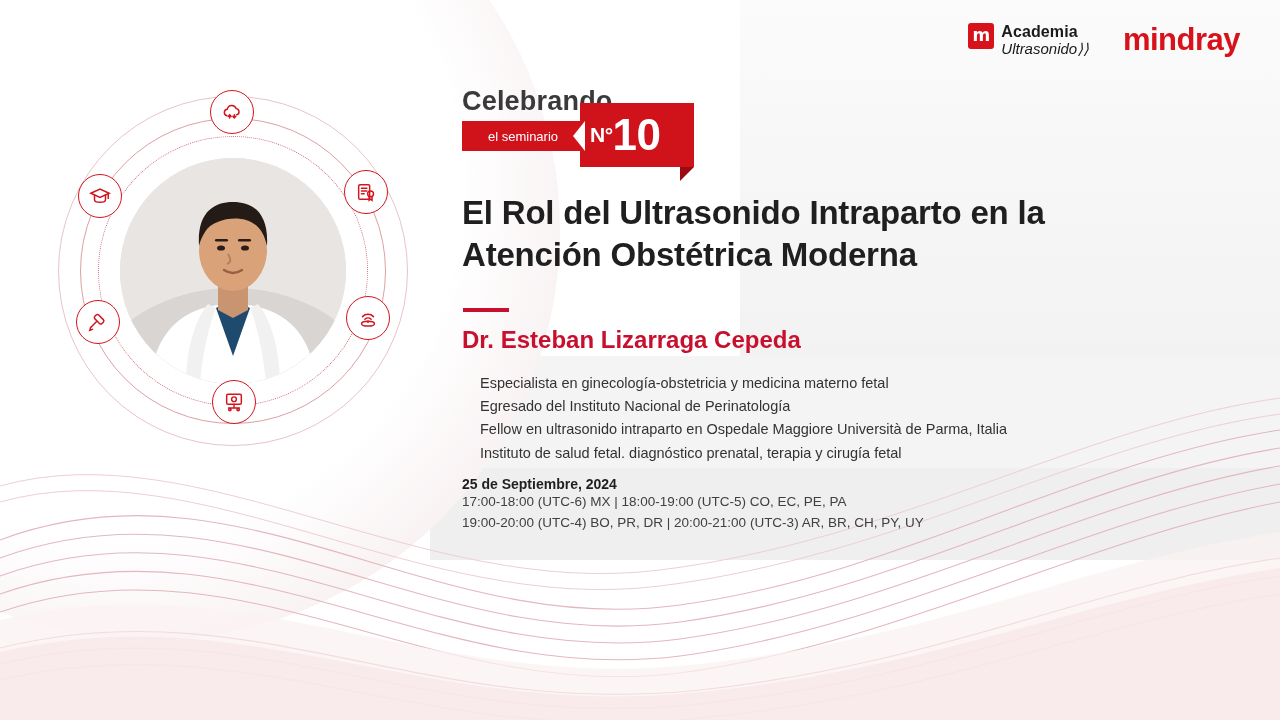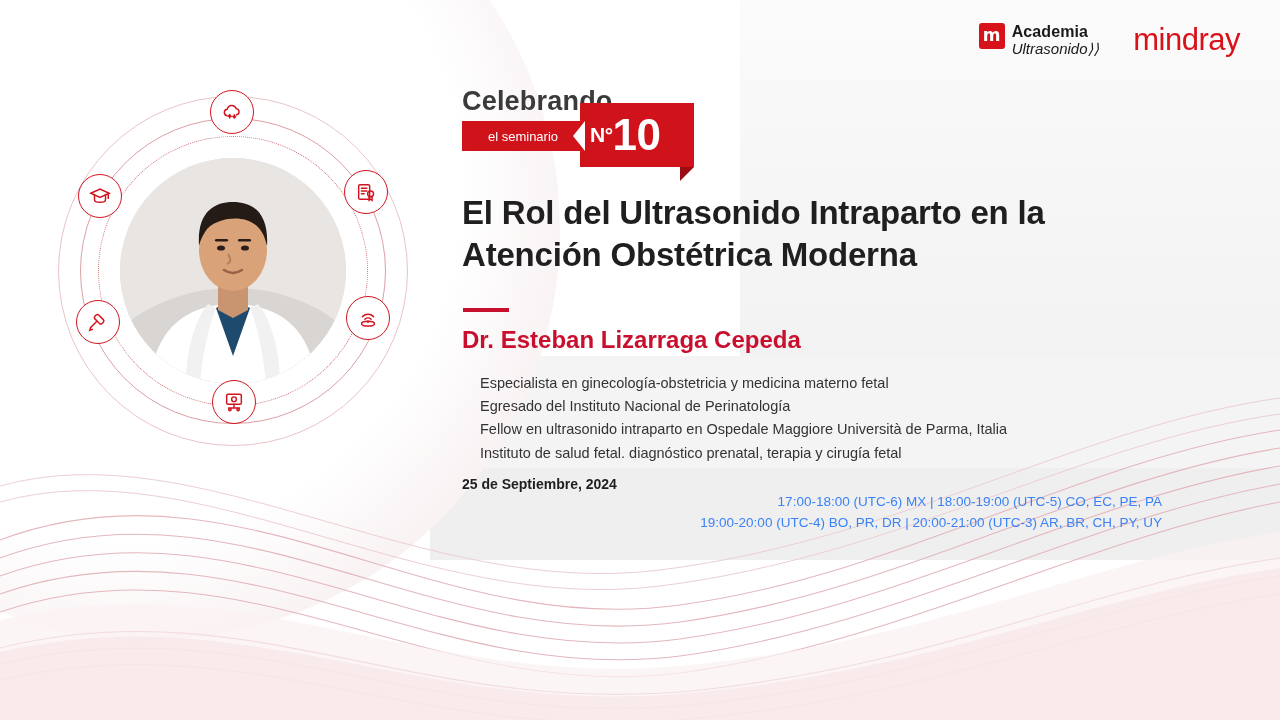--- a/index.html
+++ b/index.html
@@ -45,21 +45,21 @@
   .academia-mark {
     width:26px; height:26px; background:#d8121b; border-radius:3px;
     display:flex; align-items:center; justify-content:center;
     color:#fff; font-size:17px; font-weight:bold; line-height:1;
     font-family:"DejaVu Sans", sans-serif;
   }
   .academia-text { line-height:1.12; }
   .academia-text .l1 { font-size:16px; font-weight:bold; color:#1a1a1a; letter-spacing:.1px; }
   .academia-text .l2 { font-size:15px; font-style:italic; color:#1a1a1a; }
   .mindray-logo {
-    font-size:31px; font-weight:normal; color:#d8121b; letter-spacing:-.5px;
+    font-size:31px; font-weight:bold; color:#d8121b; letter-spacing:-.5px;
     position:relative;
   }
 
   
   .portrait-wrap { position:absolute; left:58px; top:96px; width:350px; height:350px; }
   .ring { position:absolute; border-radius:50%; }
   .ring-outer {
     left:0; top:0; width:350px; height:350px;
     border:1.2px solid #e9c4c7;
   }
@@ -135,21 +135,21 @@
     font-size:24px; font-weight:bold; color:#c8102e;
   }
   .bio {
     position:absolute; left:480px; top:372px; width:760px;
     font-size:14.5px; color:#333; line-height:1.6;
   }
   .datebox {
     position:absolute; left:462px; top:476px; width:700px;
   }
   .datebox .d1 { font-size:14px; font-weight:bold; color:#1f1f1f; }
-  .datebox .d2, .datebox .d3 { font-size:13.5px; color:#3b82f6; line-height:1.55;text-align:right; }
+  .datebox .d2, .datebox .d3 { font-size:13.5px; color:#404040; line-height:1.55; }
 </style>
 </head>
 <body>
 
 <div id="stage">
 
   <div class="bg-layer">
     <div class="bg-grey-block"></div>
     <div class="bg-grey-band"></div>
     <div class="bg-grey-band2"></div>

